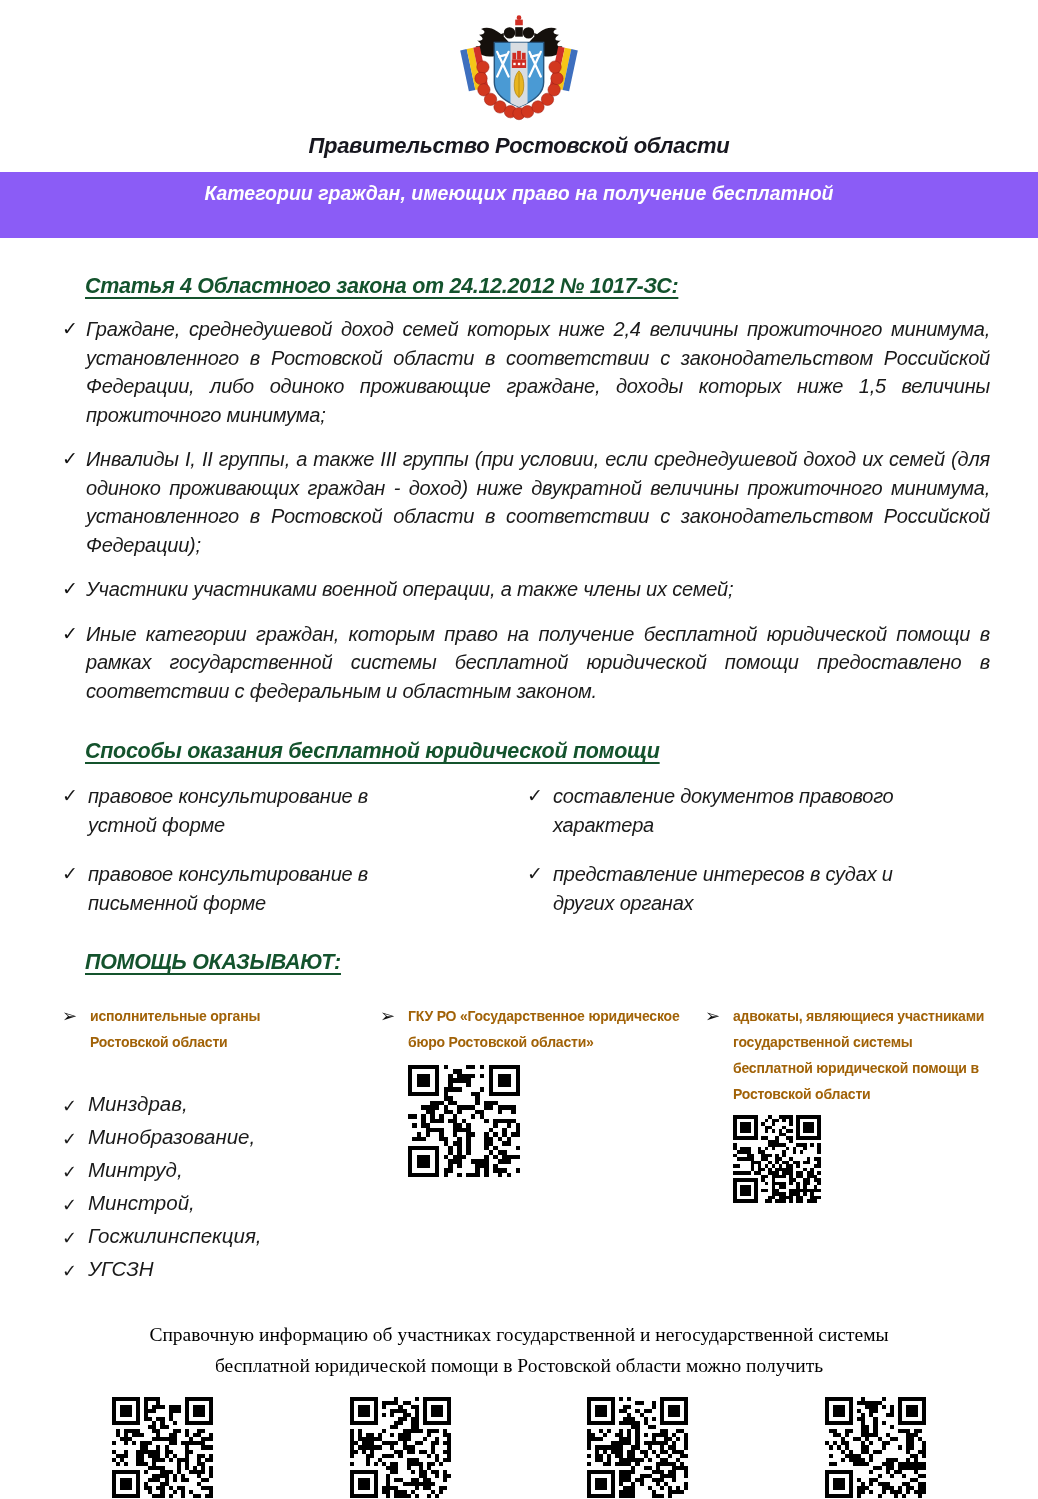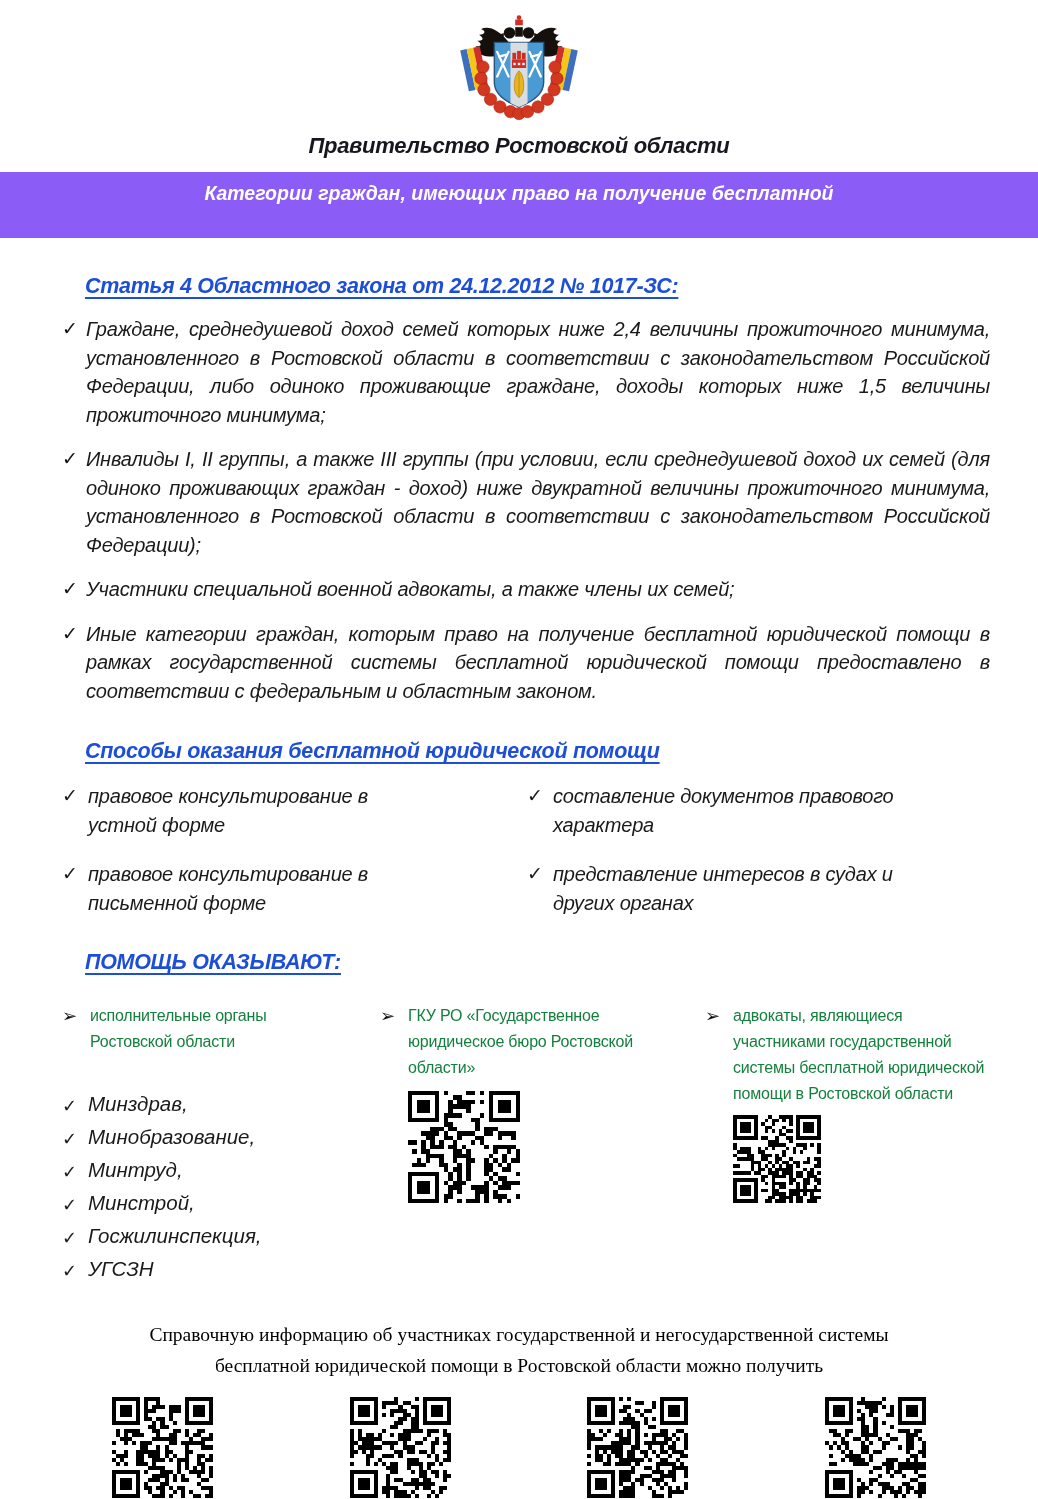--- a/index.html
+++ b/index.html
@@ -26,21 +26,21 @@
     min-height: 66px; padding: 9px 10px 10px;
     text-align: center;
     font-style: italic; font-weight: bold;
     font-size: 19.5px; line-height: 24px;
     color: #ffffff;
   }
   
   .content { padding: 0 48px 0 62px; }
   .h-underline {
     font-style: italic; font-weight: bold;
-    font-size: 21.5px; color: #1d4ed8;
+    font-size: 21.5px; color: #14532d;
     text-decoration: underline;
     text-underline-offset: 4px;
     letter-spacing: -0.3px;
   }
   .law-heading { margin-top: 36px; margin-left: 23px; }
   .bullet-item { display: flex; margin-top: 16px; }
   .bullet-item .chk {
     flex: 0 0 24px; font-size: 19px; font-style: normal;
     padding-top: 2px; color: #111;
   }
@@ -63,22 +63,22 @@
   .method-item p.w-left { max-width: 330px; }
   .method-item p.w-right { max-width: 390px; }
   .providers-heading { margin-top: 32px; margin-left: 23px; }
   .providers-grid {
     display: grid; grid-template-columns: 318px 325px 1fr;
     margin-top: 28px;
   }
   .prov-head { display: flex; }
   .prov-head .arrow { flex: 0 0 28px; font-size: 18px; padding-top: 2px; color: #111; }
   .prov-head p {
-    font-weight: normal; font-size: 16px; line-height: 26px;
-    letter-spacing: -0.2px; color: #15803d;
+    font-weight: bold; font-size: 14px; line-height: 26px;
+    letter-spacing: -0.2px; color: #a16207;
   }
   .prov-head p.w1 { max-width: 250px; }
   .prov-head p.w2 { max-width: 280px; }
   .prov-head p.w3 { max-width: 260px; }
   .prov-list { list-style: none; margin-top: 38px; }
   .prov-list li { display: flex; margin-bottom: 9px; }
   .prov-list .chk { flex: 0 0 26px; font-size: 18px; padding-top: 2px; }
   .prov-list span.lbl { font-style: italic; font-size: 20.5px; line-height: 22px; }
   .qr { background: #fff; }
   .qr svg { display: block; width: 100%; height: 100%; }
@@ -198,21 +198,21 @@
     <div class="bullet-item">
       <span class="chk">✓</span>
       <p>Граждане, среднедушевой доход семей которых ниже 2,4 величины прожиточного минимума, установленного в  Ростовской области в соответствии с законодательством Российской Федерации, либо одиноко проживающие граждане, доходы которых ниже 1,5 величины прожиточного минимума;</p>
     </div>
     <div class="bullet-item">
       <span class="chk">✓</span>
       <p>Инвалиды I, II группы, а также III группы (при условии, если среднедушевой доход их семей (для одиноко проживающих граждан - доход) ниже двукратной величины прожиточного минимума, установленного в Ростовской области в соответствии с законодательством Российской Федерации);</p>
     </div>
     <div class="bullet-item">
       <span class="chk">✓</span>
-      <p>Участники специальной военной адвокаты, а также члены их семей;</p>
+      <p>Участники участниками военной операции, а также члены их семей;</p>
     </div>
     <div class="bullet-item">
       <span class="chk">✓</span>
       <p>Иные категории граждан, которым право на получение бесплатной юридической помощи в рамках государственной системы бесплатной юридической помощи предоставлено в соответствии с федеральным и областным законом.</p>
     </div>
 
     <h2 class="h-underline methods-heading">Способы оказания бесплатной юридической помощи</h2>
     <div class="methods-grid">
       <div class="method-item">
         <span class="chk">✓</span>

